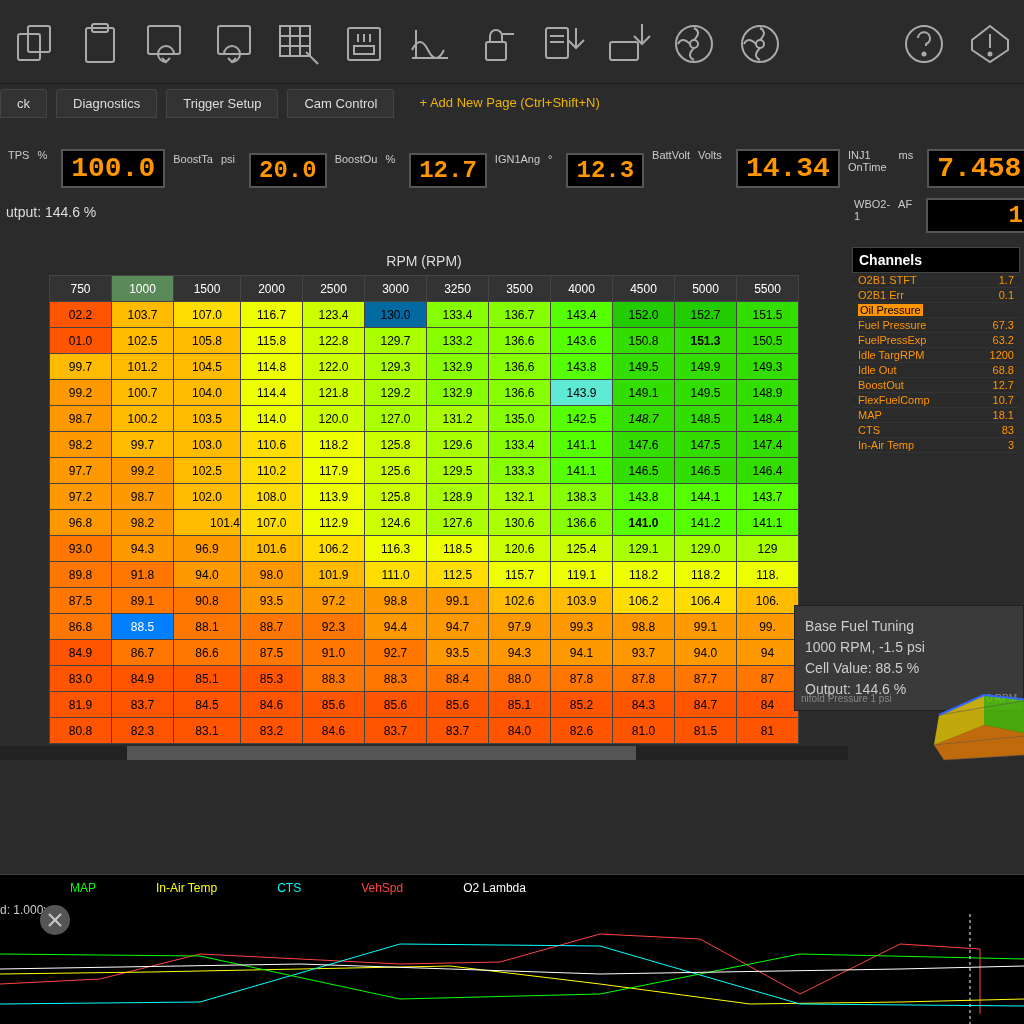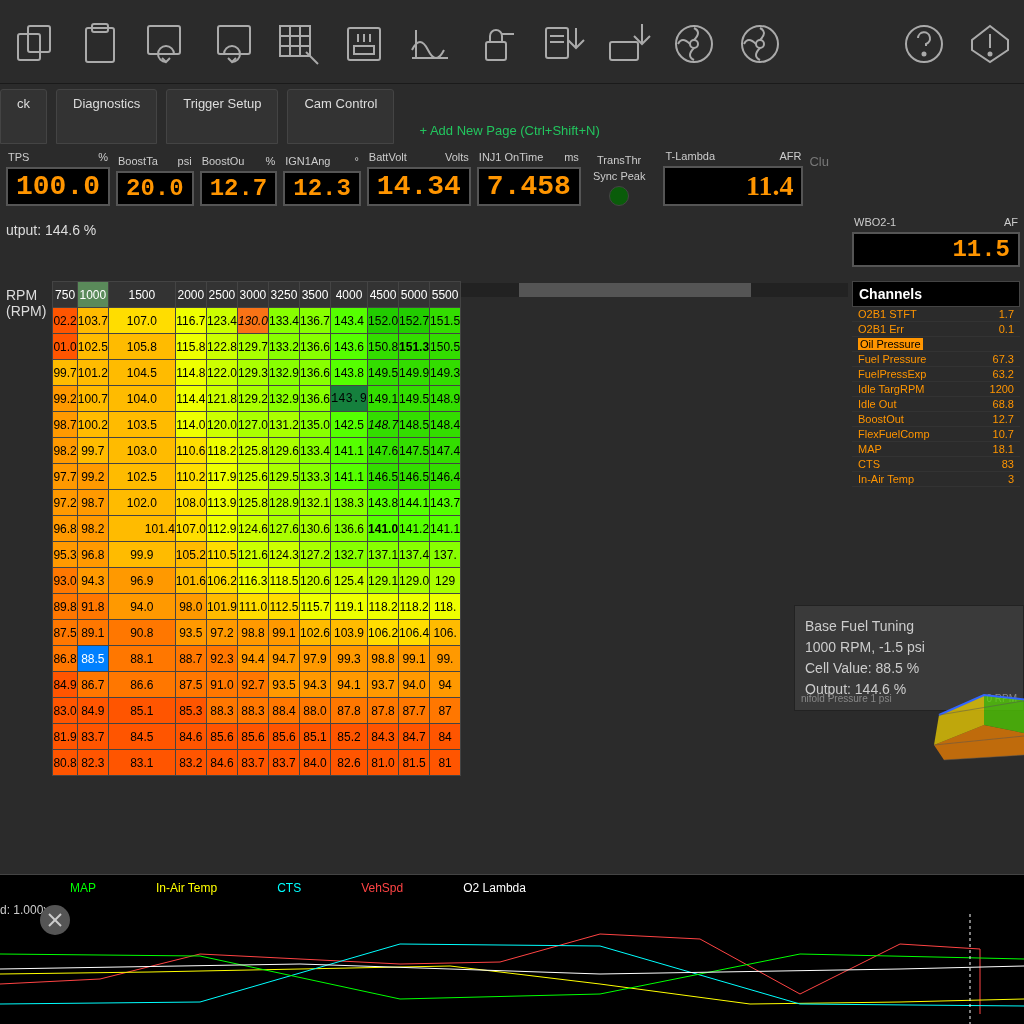--- a/index.html
+++ b/index.html
@@ -28,51 +28,50 @@
   background: #2b2b2b;
 }
 .tab {
   padding: 6px 16px;
   background: #333;
   border: 1px solid #444;
   border-radius: 3px 3px 0 0;
   font-size: 13px;
   color: #ddd;
 }
-.tab.add { background: transparent; border: none; color: #22c55e; margin-top: 28px; }
+.tab.add { background: transparent; border: none; color: #eab308; }
 .gauges {
   display: flex;
   gap: 6px;
   padding: 6px 6px;
   background: #2b2b2b;
   align-items: flex-end;
 }
 .gauge {
   display: flex;
-  flex-direction: column;
-  gap: 4px;
+  gap: 12px;
 }
 .gauge-labels { display: flex; justify-content: space-between; font-size: 11px; color: #ccc; padding: 0 2px; gap: 8px;}
 .gauge-box {
   border: 2px solid #555;
   background: #000;
   color: #ff9500;
   font-family: 'Courier New', monospace;
   font-size: 24px;
   font-weight: bold;
   text-align: right;
   padding: 2px 8px;
   min-width: 70px;
 }
 .gauge-big .gauge-box { font-size: 28px; min-width: 100px;}
 .led { width: 20px; height: 20px; border-radius: 50%; background: #0a5c0a; border:1px solid #444; }
 .sync-gauge { display:flex; flex-direction:column; align-items:center; font-size:11px; gap:4px; padding:0 6px;}
 .output-line { padding: 10px 0 10px 6px; font-size: 14px; color: #ddd; }
 .main-area { display: flex; }
-.table-area { flex: 1; display:flex; align-items:flex-start;}
+.table-area { flex: 1; display:flex; flex-direction:column; align-items:center;}
 .table-title { padding: 6px; font-size: 14px; color: #ddd; }
 table { border-collapse: collapse; font-size: 12px; }
 th, td {
   border: 1px solid #444;
   width: 62px;
   height: 26px;
   text-align: center;
   padding: 3px 0;
   color: #000;
 }
@@ -307,21 +306,21 @@
             <th>5500</th>
           </tr>
         </thead>
       <tbody id="table-body">
           <tr>
             <td style="background: rgb(255, 85, 0);">02.2</td>
             <td style="background: rgb(255, 187, 0);">103.7</td>
             <td style="background: rgb(255, 221, 0);">107.0</td>
             <td style="background: rgb(238, 255, 0);">116.7</td>
             <td style="background: rgb(204, 255, 0);">123.4</td>
-            <td style="background: #f97316; font-style: italic;">130.0</td>
+            <td style="background: #0369a1;">130.0</td>
             <td style="background: rgb(136, 255, 0);">133.4</td>
             <td style="background: rgb(136, 255, 0);">136.7</td>
             <td style="background: rgb(85, 255, 0);">143.4</td>
             <td style="background: rgb(34, 204, 0);">152.0</td>
             <td style="background: rgb(34, 204, 0);">152.7</td>
             <td style="background: rgb(51, 221, 0);">151.5</td>
           </tr>
           <tr>
             <td style="background: rgb(255, 85, 0);">01.0</td>
             <td style="background: rgb(255, 187, 0);">102.5</td>
@@ -352,21 +351,21 @@
           </tr>
           <tr>
             <td style="background: rgb(255, 153, 0);">99.2</td>
             <td style="background: rgb(255, 187, 0);">100.7</td>
             <td style="background: rgb(255, 187, 0);">104.0</td>
             <td style="background: rgb(238, 255, 0);">114.4</td>
             <td style="background: rgb(204, 255, 0);">121.8</td>
             <td style="background: rgb(170, 255, 0);">129.2</td>
             <td style="background: rgb(136, 255, 0);">132.9</td>
             <td style="background: rgb(136, 255, 0);">136.6</td>
-            <td style="background: #15803d; font-family: Liberation Mono, monospace;">143.9</td>
+            <td style="background: #5eead4;">143.9</td>
             <td style="background: rgb(51, 221, 0);">149.1</td>
             <td style="background: rgb(51, 221, 0);">149.5</td>
             <td style="background: rgb(51, 221, 0);">148.9</td>
           </tr>
           <tr>
             <td style="background: rgb(255, 153, 0);">98.7</td>
             <td style="background: rgb(255, 187, 0);">100.2</td>
             <td style="background: rgb(255, 187, 0);">103.5</td>
             <td style="background: rgb(238, 255, 0);">114.0</td>
             <td style="background: rgb(204, 255, 0);">120.0</td>
@@ -426,34 +425,20 @@
             <td style="background: rgb(255, 187, 0); padding-left: 36px;">101.4</td>
             <td style="background: rgb(255, 221, 0);">107.0</td>
             <td style="background: rgb(238, 255, 0);">112.9</td>
             <td style="background: rgb(204, 255, 0);">124.6</td>
             <td style="background: rgb(170, 255, 0);">127.6</td>
             <td style="background: rgb(170, 255, 0);">130.6</td>
             <td style="background: rgb(136, 255, 0);">136.6</td>
             <td style="background: rgb(85, 255, 0); font-weight: bold;">141.0</td>
             <td style="background: rgb(85, 255, 0);">141.2</td>
             <td style="background: rgb(85, 255, 0);">141.1</td>
-          </tr>
-          <tr>
-            <td style="background: rgb(255, 153, 0);">95.3</td>
-            <td style="background: rgb(255, 153, 0);">96.8</td>
-            <td style="background: rgb(255, 187, 0);">99.9</td>
-            <td style="background: rgb(255, 187, 0);">105.2</td>
-            <td style="background: rgb(255, 221, 0);">110.5</td>
-            <td style="background: rgb(204, 255, 0);">121.6</td>
-            <td style="background: rgb(204, 255, 0);">124.3</td>
-            <td style="background: rgb(170, 255, 0);">127.2</td>
-            <td style="background: rgb(136, 255, 0);">132.7</td>
-            <td style="background: rgb(136, 255, 0);">137.1</td>
-            <td style="background: rgb(136, 255, 0);">137.4</td>
-            <td style="background: rgb(136, 255, 0);">137.</td>
           </tr>
           <tr>
             <td style="background: rgb(255, 119, 0);">93.0</td>
             <td style="background: rgb(255, 153, 0);">94.3</td>
             <td style="background: rgb(255, 153, 0);">96.9</td>
             <td style="background: rgb(255, 187, 0);">101.6</td>
             <td style="background: rgb(255, 221, 0);">106.2</td>
             <td style="background: rgb(238, 255, 0);">116.3</td>
             <td style="background: rgb(238, 255, 0);">118.5</td>
             <td style="background: rgb(204, 255, 0);">120.6</td>

